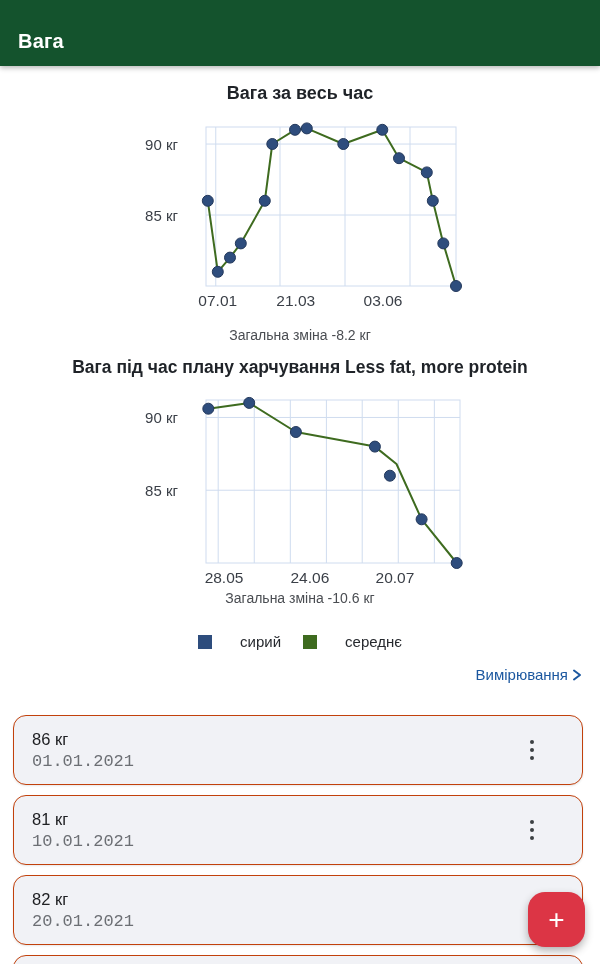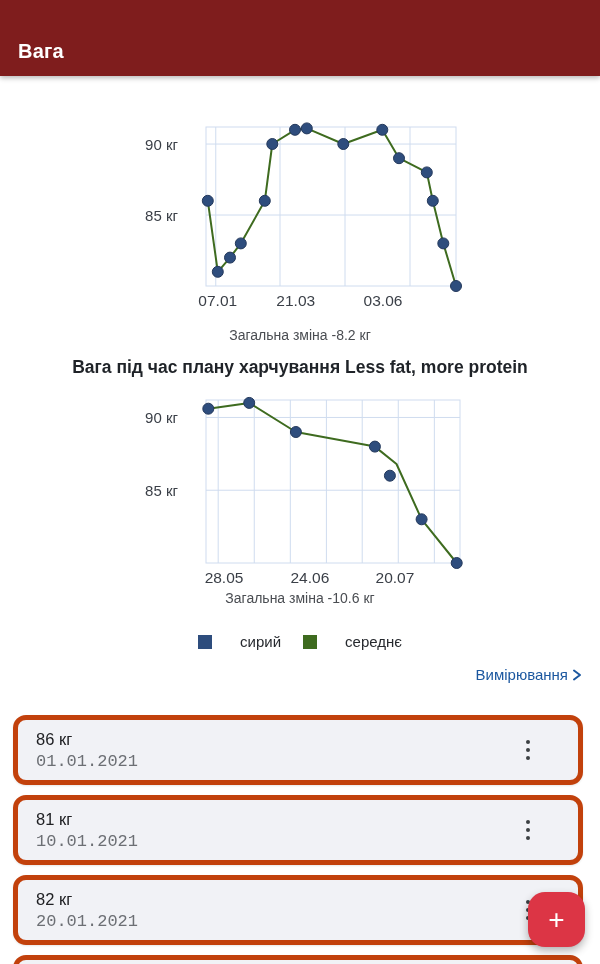--- a/index.html
+++ b/index.html
@@ -6,22 +6,22 @@
   html, body { background: #ffffff; }
   body {
     font-family: "Liberation Sans", "DejaVu Sans", sans-serif;
     width: 600px; height: 964px; overflow: hidden;
   }
   .screen {
     position: relative; width: 600px; height: 964px;
     background: #ffffff; overflow: hidden;
   }
   .app-bar {
-    position: absolute; top: 0; left: 0; width: 600px; height: 76px;
-    background: #7f1d1d; color: #ffffff;
+    position: absolute; top: 0; left: 0; width: 600px; height: 66px;
+    background: #14532d; color: #ffffff;
     display: flex; align-items: flex-end;
     padding: 0 0 13px 18px;
     box-shadow: 0 2px 5px rgba(0,0,0,.28);
     z-index: 5;
   }
   .app-bar-title { font-size: 20px; font-weight: bold; letter-spacing: .2px; }
 
   .section-title {
     position: absolute; left: 0; width: 600px; text-align: center;
     color: #1f2328; font-weight: bold;
@@ -54,21 +54,21 @@
     position: absolute; top: 666px; right: 16px;
     display: flex; align-items: center; gap: 2px;
     color: #1b579f; cursor: pointer; margin-left: 22px;
   }
   .link-label { font-size: 15px; font-weight: 500; }
   .chevron-icon { display: inline-block; width: 14px; height: 14px; }
 
   .measurements-list { position: absolute; top: 715px; left: 13px; width: 570px; }
   .card {
     height: 70px; border-radius: 13px; background: #f1f2f6;
-    border: 5px solid #c2410c;
+    border: 1px solid #c2410c;
     box-shadow: 0 1px 2px rgba(60,64,67,.12);
     margin-bottom: 10px;
     display: flex; align-items: center; justify-content: space-between;
     padding: 0 38px 0 18px;
   }
   .card.partial { margin-bottom: 0; }
   .card-text { display: flex; flex-direction: column; gap: 3px; }
   .card-weight { font-size: 16.5px; color: #202124; }
   .card-date { font-size: 17px; color: #6c6f74; font-family: Liberation Mono, monospace; }
   .dots-button {
@@ -88,20 +88,21 @@
 </style>
 </head>
 <body>
 
 <div class="screen">
 
   <header class="app-bar">
     <span class="app-bar-title">Вага</span>
   </header>
 
+  <h1 class="section-title title-1">Вага за весь час</h1>
   <svg class="chart-svg chart-1" xmlns="http://www.w3.org/2000/svg" viewBox="0 0 600 195">
       <rect x="206" y="12" width="250" height="159" fill="none" stroke="#cfdcef" stroke-width="1"></rect>
       <line x1="215.75" y1="12" x2="215.75" y2="171" stroke="#cfdcef" stroke-width="1"></line>
       <line x1="280" y1="12" x2="280" y2="171" stroke="#cfdcef" stroke-width="1"></line>
       <line x1="345" y1="12" x2="345" y2="171" stroke="#cfdcef" stroke-width="1"></line>
       <line x1="410" y1="12" x2="410" y2="171" stroke="#cfdcef" stroke-width="1"></line>
       <line x1="206" y1="29.035714285714324" x2="456" y2="29.035714285714324" stroke="#cfdcef" stroke-width="1"></line>
       <text x="178" y="34.53571428571432" text-anchor="end" class="tick">90 кг</text>
       <line x1="206" y1="100.01785714285717" x2="456" y2="100.01785714285717" stroke="#cfdcef" stroke-width="1"></line>
       <text x="178" y="105.51785714285717" text-anchor="end" class="tick">85 кг</text>

